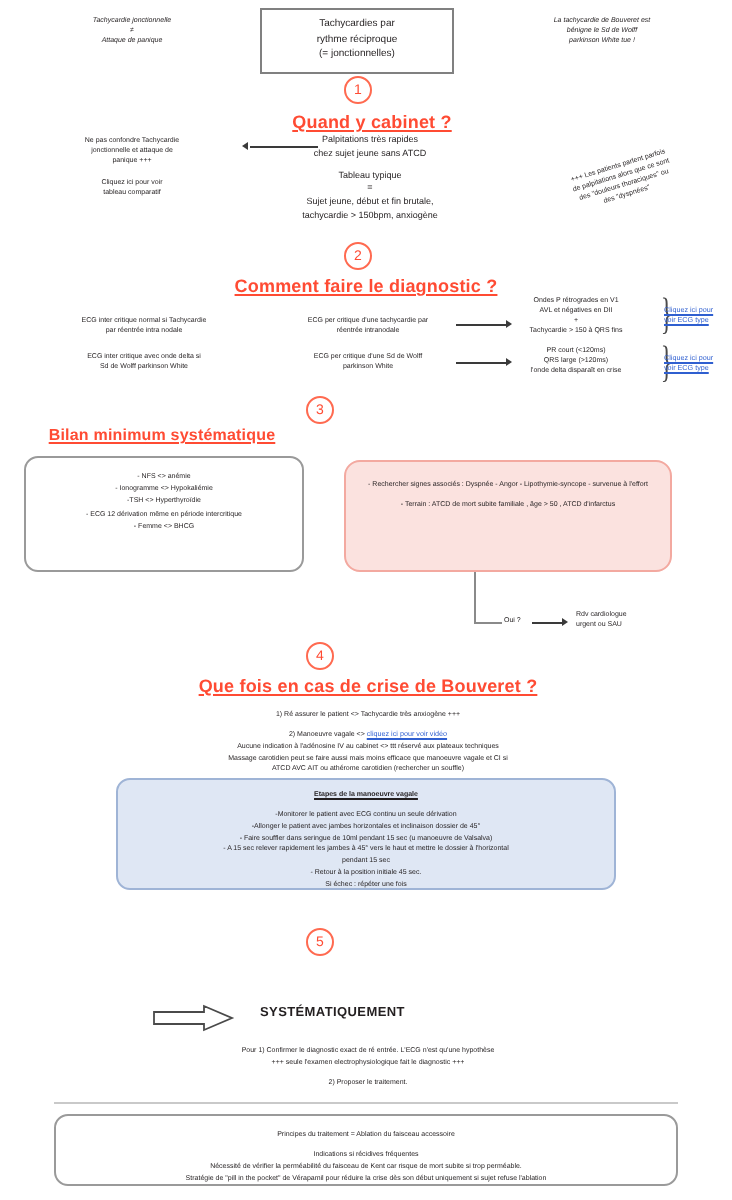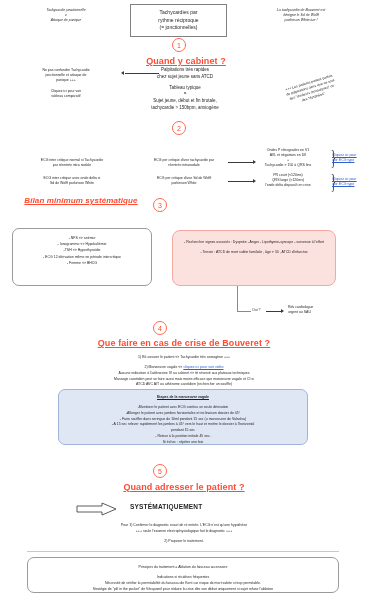--- a/index.html
+++ b/index.html
@@ -169,20 +169,21 @@
   </div>
 
   <div class="abs rot t35 ctr" style="left:252px;top:98px;width:118px;">
     <div>+++ Les patients parlent parfois</div>
     <div>de palpitations alors que ce sont</div>
     <div>des "douleurs thoraciques" ou</div>
     <div>des "dyspnées"</div>
   </div>
 
   <div class="abs numcircle" style="left:172px;top:121px;">2</div>
+  <div class="abs heading ctr" style="left:83px;top:138px;width:200px;">Comment faire le diagnostic ?</div>
 
   <div class="abs ctr t35" style="left:6px;top:158px;width:132px;">
     <div>ECG inter critique normal si Tachycardie</div>
     <div>par réentrée intra nodale</div>
   </div>
   <div class="abs ctr t35" style="left:128px;top:158px;width:112px;">
     <div>ECG per critique d'une tachycardie par</div>
     <div>réentrée intranodale</div>
   </div>
   <div class="abs hline" style="left:228px;top:162px;width:26px;"></div>
@@ -215,21 +216,21 @@
     <div>l'onde delta disparaît en crise</div>
   </div>
   <div class="abs brace" style="left:328px;top:170px;">}</div>
   <div class="abs" style="left:332px;top:177px;width:34px;">
     <span class="link">Cliquez ici pour</span>
     <span class="link">voir ECG type</span>
   </div>
 
   <div class="abs numcircle" style="left:153px;top:198px;">3</div>
 
-  <div class="abs heading small ctr" style="left:10px;top:196px;width:142px;font-style:italic;">Bilan minimum systématique</div>
+  <div class="abs heading small ctr" style="left:10px;top:213px;width:142px;">Bilan minimum systématique</div>
   <div class="abs boxround" style="left:12px;top:228px;width:140px;height:58px;">
     <div class="ctr t35" style="padding-top:5px;line-height:1.1;">
       <div style="margin:2.6px 0;">- NFS &lt;&gt; anémie</div>
       <div style="margin:2.6px 0;">- Ionogramme &lt;&gt; Hypokaliémie</div>
       <div style="margin:2.6px 0;">-TSH &lt;&gt; Hyperthyroïdie</div>
       <div style="margin:2.6px 0;">- ECG 12 dérivation même en période intercritique</div>
       <div style="margin:2.6px 0;">- Femme &lt;&gt; BHCG</div>
     </div>
   </div>
 
@@ -245,21 +246,21 @@
   <div class="abs hline" style="left:237px;top:311px;width:14px;background:#8a8a8a;"></div>
   <div class="abs t35" style="left:252px;top:308px;">Oui ?</div>
   <div class="abs hline" style="left:266px;top:311px;width:16px;"></div>
   <div class="abs arrow-r" style="left:281px;top:309px;"></div>
   <div class="abs t35" style="left:288px;top:305px;width:66px;">
     <div>Rdv cardiologue</div>
     <div>urgent ou SAU</div>
   </div>
 
   <div class="abs numcircle" style="left:153px;top:321px;">4</div>
-  <div class="abs heading ctr" style="left:48px;top:338px;width:272px;">Que faire en cas de crise de Bouveret ?</div>
+  <div class="abs heading ctr" style="left:48px;top:338px;width:272px;">Que fois en cas de crise de Bouveret ?</div>
 
   <div class="abs ctr t35" style="left:28px;top:355px;width:312px;">1) Ré assurer le patient &lt;&gt; Tachycardie très anxiogène +++</div>
 
   <div class="abs ctr t35" style="left:28px;top:365px;width:312px;">
     <span>2) Manoeuvre vagale &lt;&gt; </span><span class="link inline">cliquez ici pour voir vidéo</span>
   </div>
 
   <div class="abs ctr t35" style="left:28px;top:371px;width:312px;line-height:1.6;">
     <div>Aucune indication à l'adénosine IV au cabinet &lt;&gt; ttt réservé aux plateaux techniques</div>
     <div>Massage carotidien peut se faire aussi mais moins efficace que manoeuvre vagale et CI si</div>
@@ -275,21 +276,20 @@
         <div>- Faire souffler dans seringue de 10ml pendant 15 sec (u manoeuvre de Valsalva)</div>
         <div>- A 15 sec relever rapidement les jambes à 45° vers le haut et mettre le dossier à l'horizontal</div>
         <div>pendant 15 sec</div>
         <div>- Retour à la position initiale 45 sec.</div>
         <div>Si échec : répéter une fois</div>
       </div>
     </div>
   </div>
 
   <div class="abs numcircle" style="left:153px;top:464px;">5</div>
-  <div class="abs heading ctr" style="left:90px;top:482px;width:188px;">Quand adresser le patient ?</div>
 
   <div class="abs bigarrow" style="left:76px;top:502px;">
     <svg width="42" height="14" viewBox="0 0 42 14">
       <polygon points="1,4 26,4 26,1 40,7 26,13 26,10 1,10" fill="#ffffff" stroke="#4a4a4a" stroke-width="0.9"></polygon>
     </svg>
   </div>
   <div class="abs bold" style="left:130px;top:503px;font-size:6.5px;letter-spacing:.2px;">SYSTÉMATIQUEMENT</div>
 
   <div class="abs ctr t35" style="left:28px;top:522px;width:312px;line-height:1.75;">
     <div>Pour 1) Confirmer le diagnostic exact de ré entrée. L'ECG n'est qu'une hypothèse</div>

